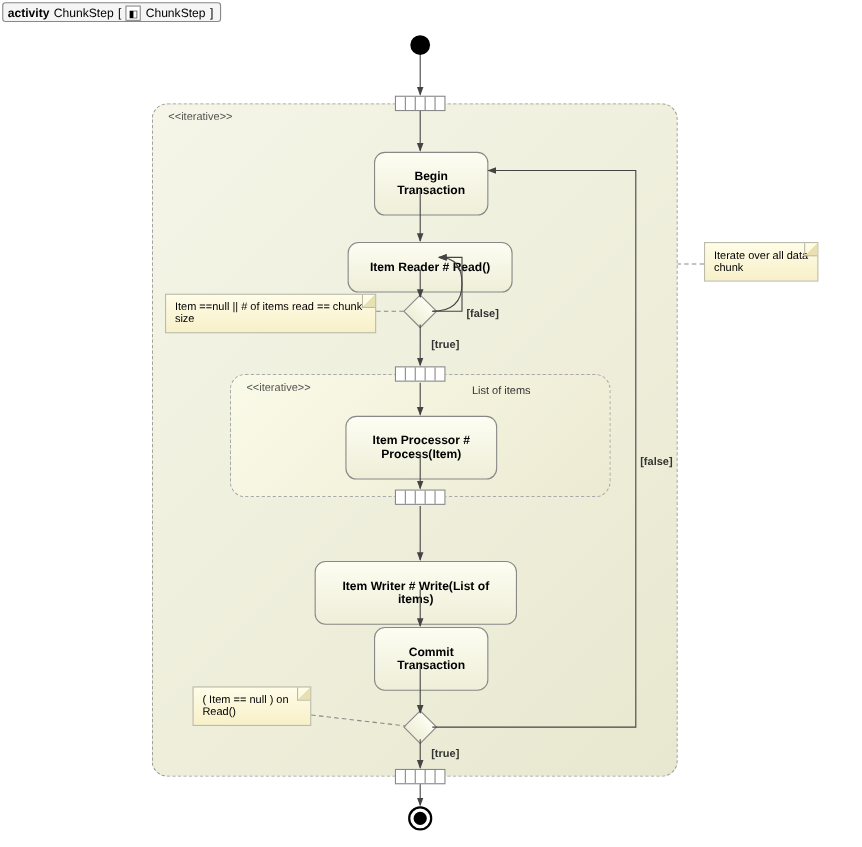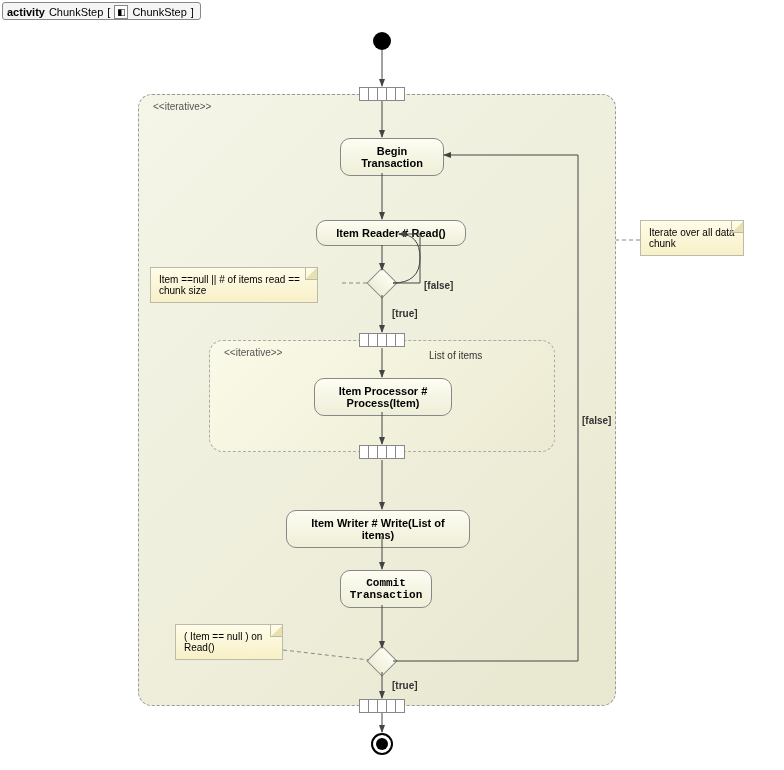--- a/index.html
+++ b/index.html
@@ -14,21 +14,21 @@
 .final-node::after { content: ''; width: 12px; height: 12px; background: #000; border-radius: 50%; }
 
 .region { position: absolute; border: 1.5px dashed #999; border-radius: 14px; background: linear-gradient(135deg, #f5f5e8 0%, #e8e8d0 100%); }
 .region-inner { position: absolute; border: 1.5px dashed #aaa; border-radius: 14px; background: linear-gradient(135deg, #fafae8 0%, #ecead2 100%); }
 .stereotype { position: absolute; top: 6px; left: 14px; color: #555; font-size: 10px; }
 
 .expansion-bar { position: absolute; width: 46px; height: 14px; border: 1px solid #888; background: #fff; display: flex; }
 .expansion-bar span { flex: 1; border-right: 1px solid #888; }
 .expansion-bar span:last-child { border-right: none; }
 
-.activity-box { position: absolute; border: 1px solid #888; border-radius: 10px; background: linear-gradient(#fdfdf2, #efeed8); text-align: center; font-weight: bold; padding: 6px 10px; display: flex; align-items: center; justify-content: center; }
+.activity-box { position: absolute; border: 1px solid #888; border-radius: 10px; background: linear-gradient(#fdfdf2, #efeed8); text-align: center; font-weight: bold; padding: 16px 10px; display: flex; align-items: center; justify-content: center; }
 
 .decision { position: absolute; width: 22px; height: 22px; border: 1px solid #888; background: linear-gradient(#fdfdf2, #efeed8); transform: rotate(45deg); }
 
 .note { position: absolute; background: linear-gradient(#fffce8, #f7f0c8); border: 1px solid #bba; padding: 6px 8px; font-size: 10px; }
 .note .fold { position: absolute; top: 0; right: 0; width: 12px; height: 12px; background: linear-gradient(135deg, transparent 50%, #e8e0b0 50%); border-left: 1px solid #bba; border-bottom: 1px solid #bba; }
 
 .guard { position: absolute; font-size: 10px; color: #333; font-weight: bold; }
 .flowlabel { position: absolute; font-size: 10px; color: #333; }
 
 svg.edges { position: absolute; top: 0; left: 0; width: 784px; height: 770px; pointer-events: none; }
@@ -89,28 +89,28 @@
     <span></span>
     <span></span>
     <span></span>
   </div>
 
 <div class="activity-box" style="left:314px; top:378px; width:138px; white-space:pre-line;">Item Processor #
 Process(Item)</div>
 
 <div class="activity-box" style="left:286px; top:510px; width:184px;">Item Writer # Write(List of items)</div>
 
-<div class="activity-box" style="left:340px; top:570px; width:92px; white-space:pre-line;font-family:Liberation Mono, monospace;">Commit
+<div class="activity-box" style="left:340px; top:570px; width:104px; white-space:pre-line;">Commit
 Transaction</div>
 
 <div class="decision" style="left:371px; top:650px;"></div>
 
 <div class="final-node" style="left:371px; top:733px;"></div>
 
-<div class="note" style="left:150px; top:267px; width:168px;">
+<div class="note" style="left:150px; top:267px; width:192px;">
   <span>Item ==null || # of items read == chunk size</span>
   <div class="fold"></div>
 </div>
 <div class="note" style="left:640px; top:220px; width:104px;">
   <span>Iterate over all data chunk</span>
   <div class="fold"></div>
 </div>
 <div class="note" style="left:175px; top:624px; width:108px;">
   <span>( Item == null ) on Read()</span>
   <div class="fold"></div>

